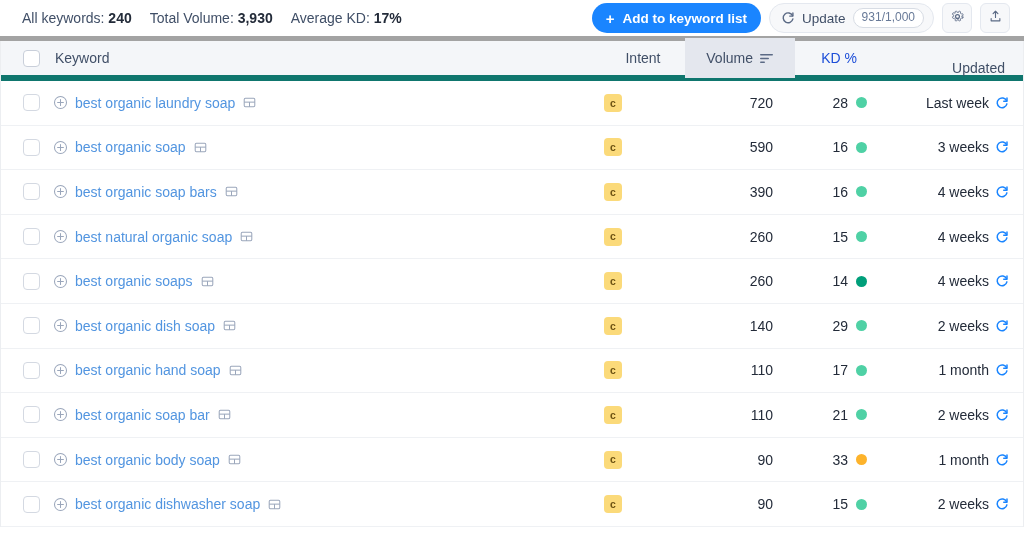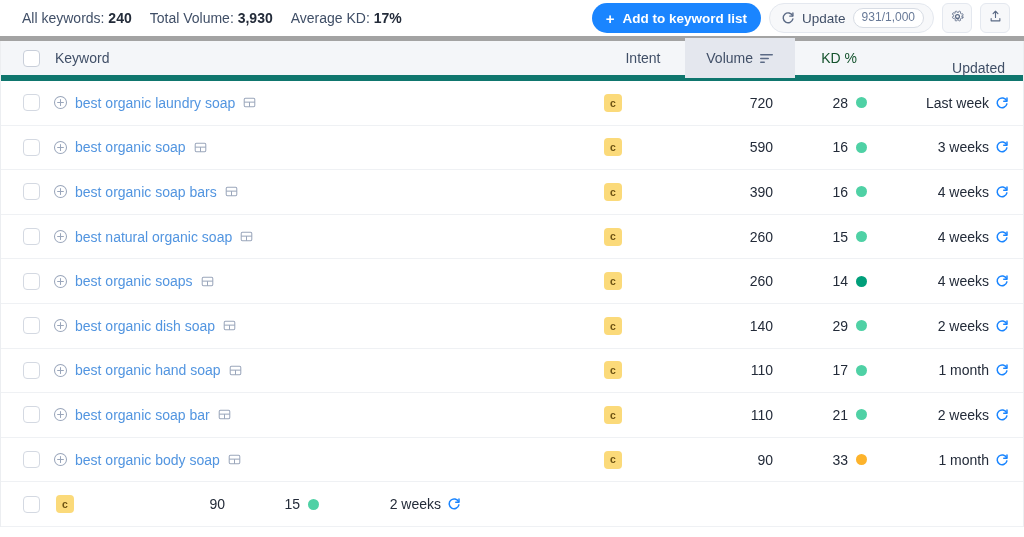--- a/index.html
+++ b/index.html
@@ -200,21 +200,21 @@
     color: #404f67;
     background: #e4e7ee;
     height: 40px;
     display: flex;
     align-items: center;
     justify-content: flex-end;
     gap: 7px;
   }
   .row.header .c-kd {
     font-size: 14px;
-    color: #14532d;
+    color: #1d4ed8;
     justify-content: flex-end;
     padding-right: 28px;
   }
   .row.header .c-updated { font-size: 14px; color: #404f67; padding-right: 18px; margin-top: 20px; }
 
   
   .checkbox {
     width: 17px;
     height: 17px;
     border: 1px solid #d4d9e2;
@@ -729,20 +729,36 @@
               <path d="M13.2 5.4A5.6 5.6 0 1 0 13.6 9" fill="none" stroke="#1a85ff" stroke-width="1.7" stroke-linecap="round"></path>
               <path d="M13.7 2.2v3.7h-3.7" fill="none" stroke="#1a85ff" stroke-width="1.7" stroke-linecap="round" stroke-linejoin="round"></path>
             </svg>
           </span>
         </div>
       </div>
       <div class="row">
         <div class="c-check">
           <span class="checkbox"></span>
         </div>
+        <div class="c-keyword">
+          <span class="add-icon">
+            <svg width="15" height="15" viewBox="0 0 16 16" aria-hidden="true">
+              <circle cx="8" cy="8" r="6.4" fill="none" stroke="#9aa6bb" stroke-width="1.1"></circle>
+              <path d="M8 4.9v6.2M4.9 8h6.2" stroke="#9aa6bb" stroke-width="1.1" stroke-linecap="round"></path>
+            </svg>
+          </span>
+          <a class="kw-link">best organic dishwasher soap</a>
+          <span class="serp-icon">
+            <svg width="13" height="13" viewBox="0 0 14 14" aria-hidden="true">
+              <rect x="1.3" y="2.4" width="11.4" height="9.2" rx="1.3" fill="none" stroke="#9aa6bb" stroke-width="1.1"></rect>
+              <path d="M1.3 6.6h11.4" stroke="#9aa6bb" stroke-width="1.1"></path>
+              <path d="M7 6.6v5" stroke="#9aa6bb" stroke-width="1.1"></path>
+            </svg>
+          </span>
+        </div>
         <div class="c-intent">
           <span class="intent-badge">C</span>
         </div>
         <div class="c-volume">90</div>
         <div class="c-kd">
           <span>15</span>
           <span class="kd-dot" style="background:#4fd1a5"></span>
         </div>
         <div class="c-updated">
           <span>2 weeks</span>

